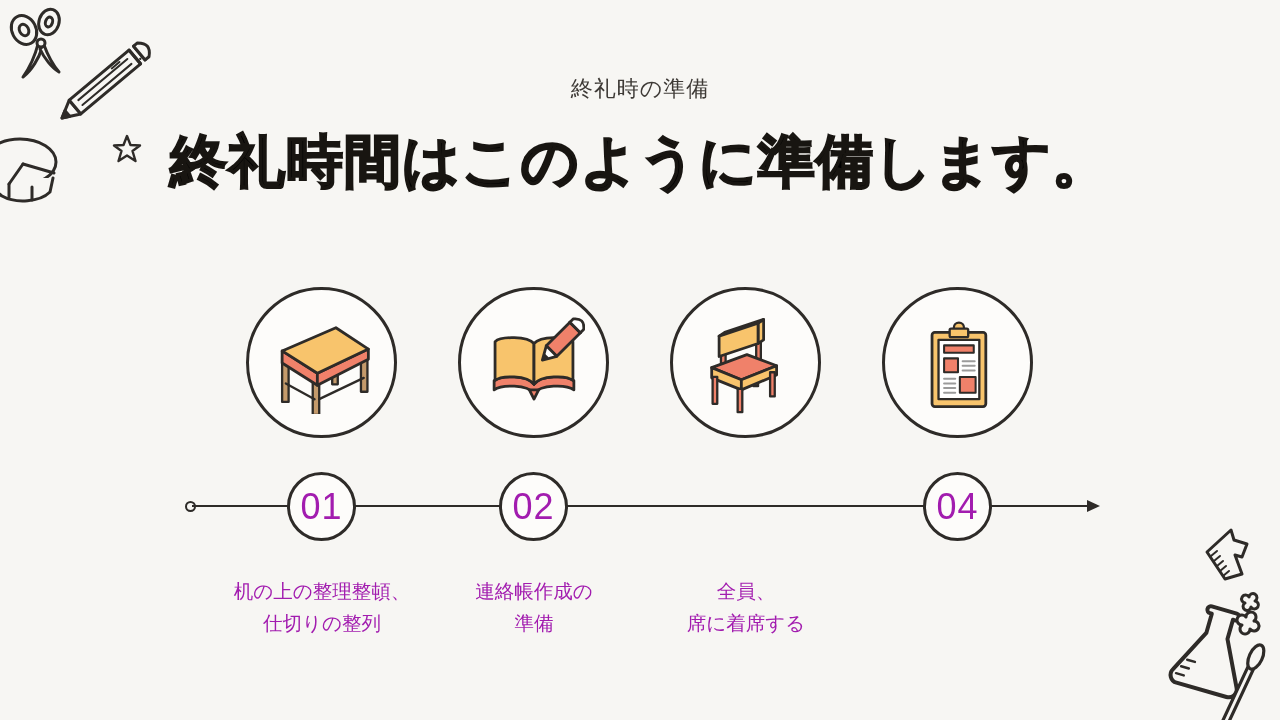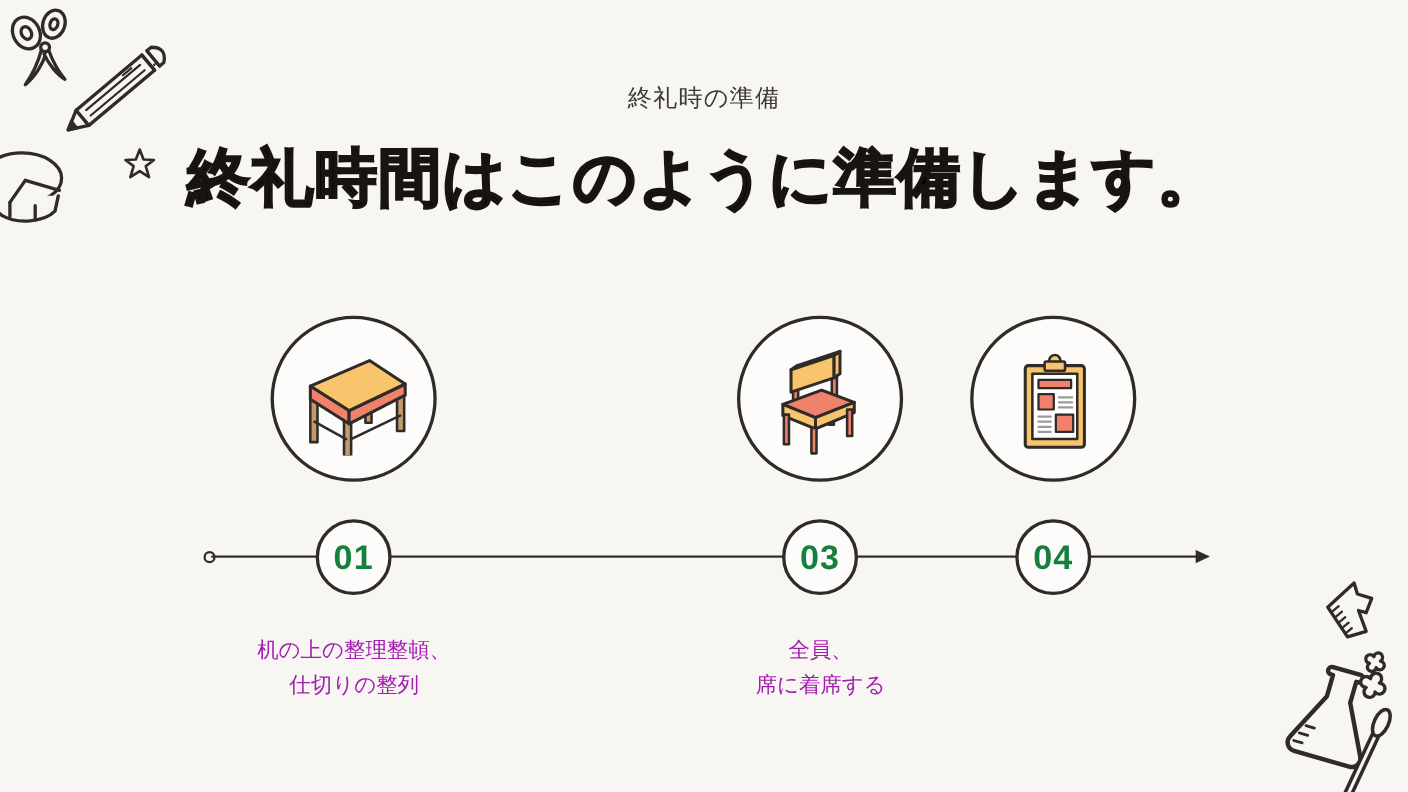--- a/index.html
+++ b/index.html
@@ -57,21 +57,21 @@
     border:3.5px solid var(--ink,#2e2b28);
     background:#fdfcfa;
     display:flex;align-items:center;justify-content:center;
   }
   .num-circle{
     position:absolute;left:85px;top:185px;
     width:63px;height:63px;border-radius:50%;
     border:3.5px solid var(--ink,#2e2b28);
     background:#fdfcfa;
     display:flex;align-items:center;justify-content:center;
-    font-size:31px;font-weight:700;color:#15803d;
+    font-size:36px;font-weight:400;color:#a21caf;
     letter-spacing:1px;
   }
   .caption{
     position:absolute;left:0;top:288px;width:240px;
     text-align:center;font-size:19.5px;line-height:1.65;
     color:#a21caf;white-space:pre-line;
   }
   
   .deco{position:absolute;z-index:0;}
   .deco svg{display:block;}
@@ -196,20 +196,44 @@
         </g>
       </svg>
     </div>
     <div class="num-circle">
       <span>01</span>
     </div>
     <div class="caption">机の上の整理整頓、
 仕切りの整列</div>
   </div>
 
+  <div class="step" style="--cx:534px">
+    <div class="icon-circle">
+      <svg width="102" height="102" viewBox="0 0 110 110">
+        <g class="ink" fill="none" stroke-width="3" stroke-linejoin="round" stroke-linecap="round">
+          <path class="fs" d="M12 74 C20 68 48 68 55 78 C62 68 90 68 98 74 L98 84 C90 78 62 78 55 88 C48 78 20 78 12 84 Z"></path>
+          <polygon class="fs" points="50,84 60,84 55,94"></polygon>
+          <path class="fy" d="M55 34 C48 26 19 26 13 32 L13 74 C19 68 48 68 55 78 Z"></path>
+          <path class="fy" d="M55 34 C62 26 91 26 97 32 L97 74 C91 68 62 68 55 78 Z"></path>
+          <g transform="translate(64,52) rotate(-45)">
+            <rect class="fs" x="14" y="-8" width="36" height="16"></rect>
+            <polygon class="fw" points="14,-8 0,0 14,8"></polygon>
+            <polygon class="fi" points="0,0 7,-3 7,3" stroke="none"></polygon>
+            <line x1="50" y1="-8" x2="50" y2="8"></line>
+            <path class="fw" d="M50 -8 L55 -8 Q65 0 55 8 L50 8 Z"></path>
+          </g>
+        </g>
+      </svg>
+    </div>
+    <div class="num-circle">
+      <span>02</span>
+    </div>
+    <div class="caption">連絡帳作成の
+準備</div>
+  </div>
 
   <div class="step" style="--cx:746px">
     <div class="icon-circle">
       <svg width="102" height="102" viewBox="0 0 110 110">
         <g class="ink" fill="none" stroke-width="2.5" stroke-linejoin="round" stroke-linecap="round">
           <rect class="fs" x="63" y="54" width="5" height="26"></rect>
           <rect class="fs" x="28" y="44" width="5" height="20"></rect>
           <rect class="fs" x="66" y="32" width="5" height="28"></rect>
           <g stroke-width="3">
             <polygon class="fy" points="68,12 74,8 74,30 68,34"></polygon>
@@ -219,23 +243,20 @@
           <g stroke-width="3">
             <polygon class="fs" points="18,60 56,46 88,58 50,73"></polygon>
             <polygon class="fy" points="18,60 50,73 50,84 18,71"></polygon>
             <polygon class="fy" points="50,73 88,58 88,68 50,84"></polygon>
           </g>
           <rect class="fs" x="19" y="70" width="5" height="29"></rect>
           <rect class="fs" x="46" y="83" width="5" height="25"></rect>
           <rect class="fs" x="81" y="65" width="5" height="26"></rect>
         </g>
       </svg>
-    </div>
-    <div class="num-circle">
-      <span>03</span>
     </div>
     <div class="caption">全員、
 席に着席する</div>
   </div>
 
   <div class="step" style="--cx:958px">
     <div class="icon-circle">
       <svg width="102" height="102" viewBox="0 0 110 110">
         <g class="ink" fill="none" stroke-width="3" stroke-linejoin="round" stroke-linecap="round">
           <circle class="fy" cx="56" cy="17" r="5.5" stroke-width="2.5"></circle>

